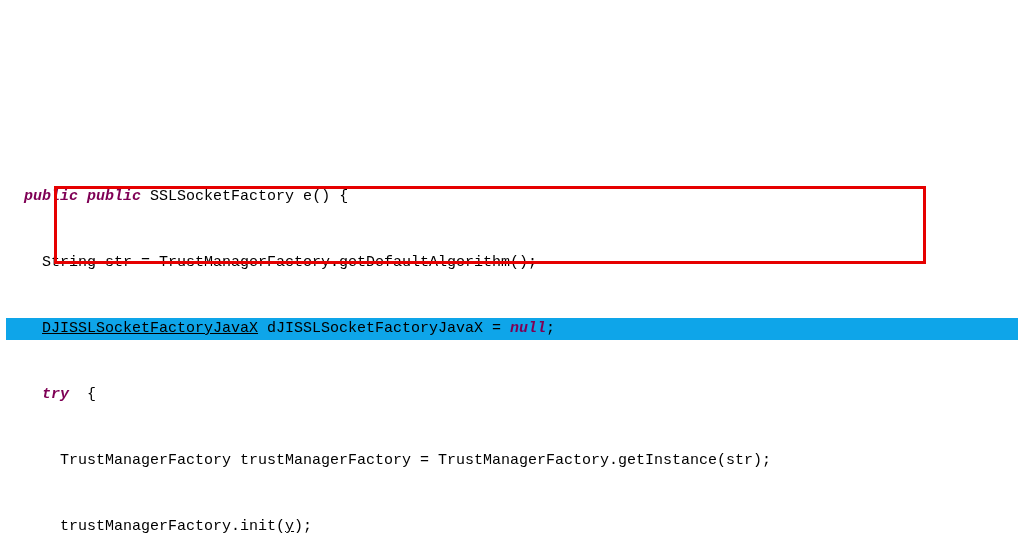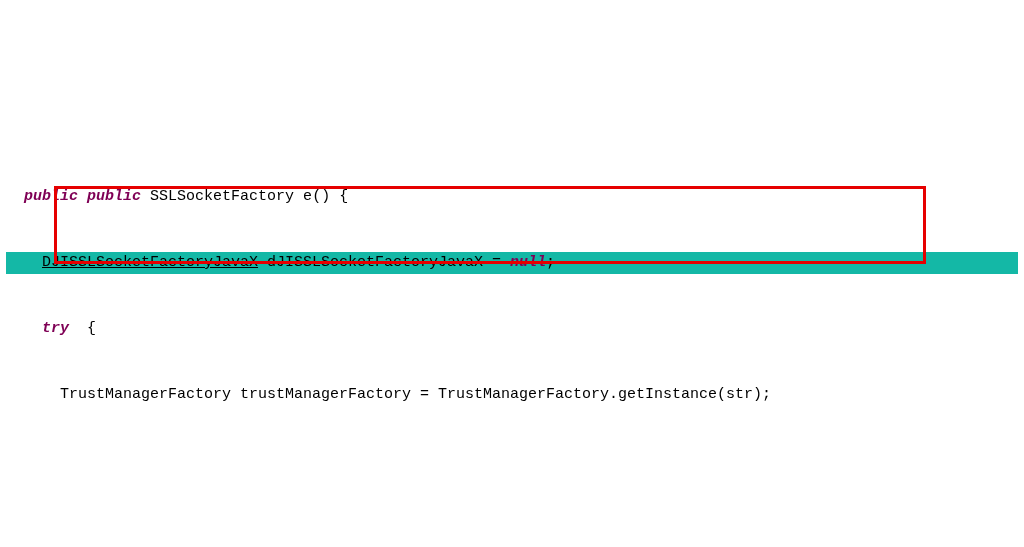--- a/index.html
+++ b/index.html
@@ -17,39 +17,41 @@
     .code {
       position: relative;
     }
     .highlight-box {
       position: absolute;
       border: 3px solid #e60000;
       box-sizing: border-box;
       pointer-events: none;
     }
     .line-highlight {
-      background-color: #14b8a6;
+      background-color: #0ea5e9;
     }
     .line { display: block; }
     .i1 { padding-left: 18px; }
     .i2 { padding-left: 36px; }
     .i3 { padding-left: 54px; }
   </style>
 </head>
 <body>
 
 
 
 <div class="code">
   <div class="highlight-box" style="top:88px;left:48px;width:872px;height:78px;"></div>
 
   <span class="line i1"><span class="kw">public</span> <span class="kw">public</span> <span>SSLSocketFactory</span> <span>e</span><span>() {</span></span>
+  <span class="line i2"><span>String str = TrustManagerFactory.getDefaultAlgorithm();</span></span>
   <span class="line i2 line-highlight"><span class="underline">DJISSLSocketFactoryJavaX</span><span> dJISSLSocketFactoryJavaX = </span><span class="kw">null</span><span>;</span></span>
   <span class="line i2"><span class="kw">try</span><span>  {</span></span>
   <span class="line i3"><span>TrustManagerFactory trustManagerFactory = TrustManagerFactory.getInstance(str);</span></span>
+  <span class="line i3"><span>trustManagerFactory.init(</span><span class="underline">y</span><span>);</span></span>
   
   
   
   
   
   
   
   
   
   

